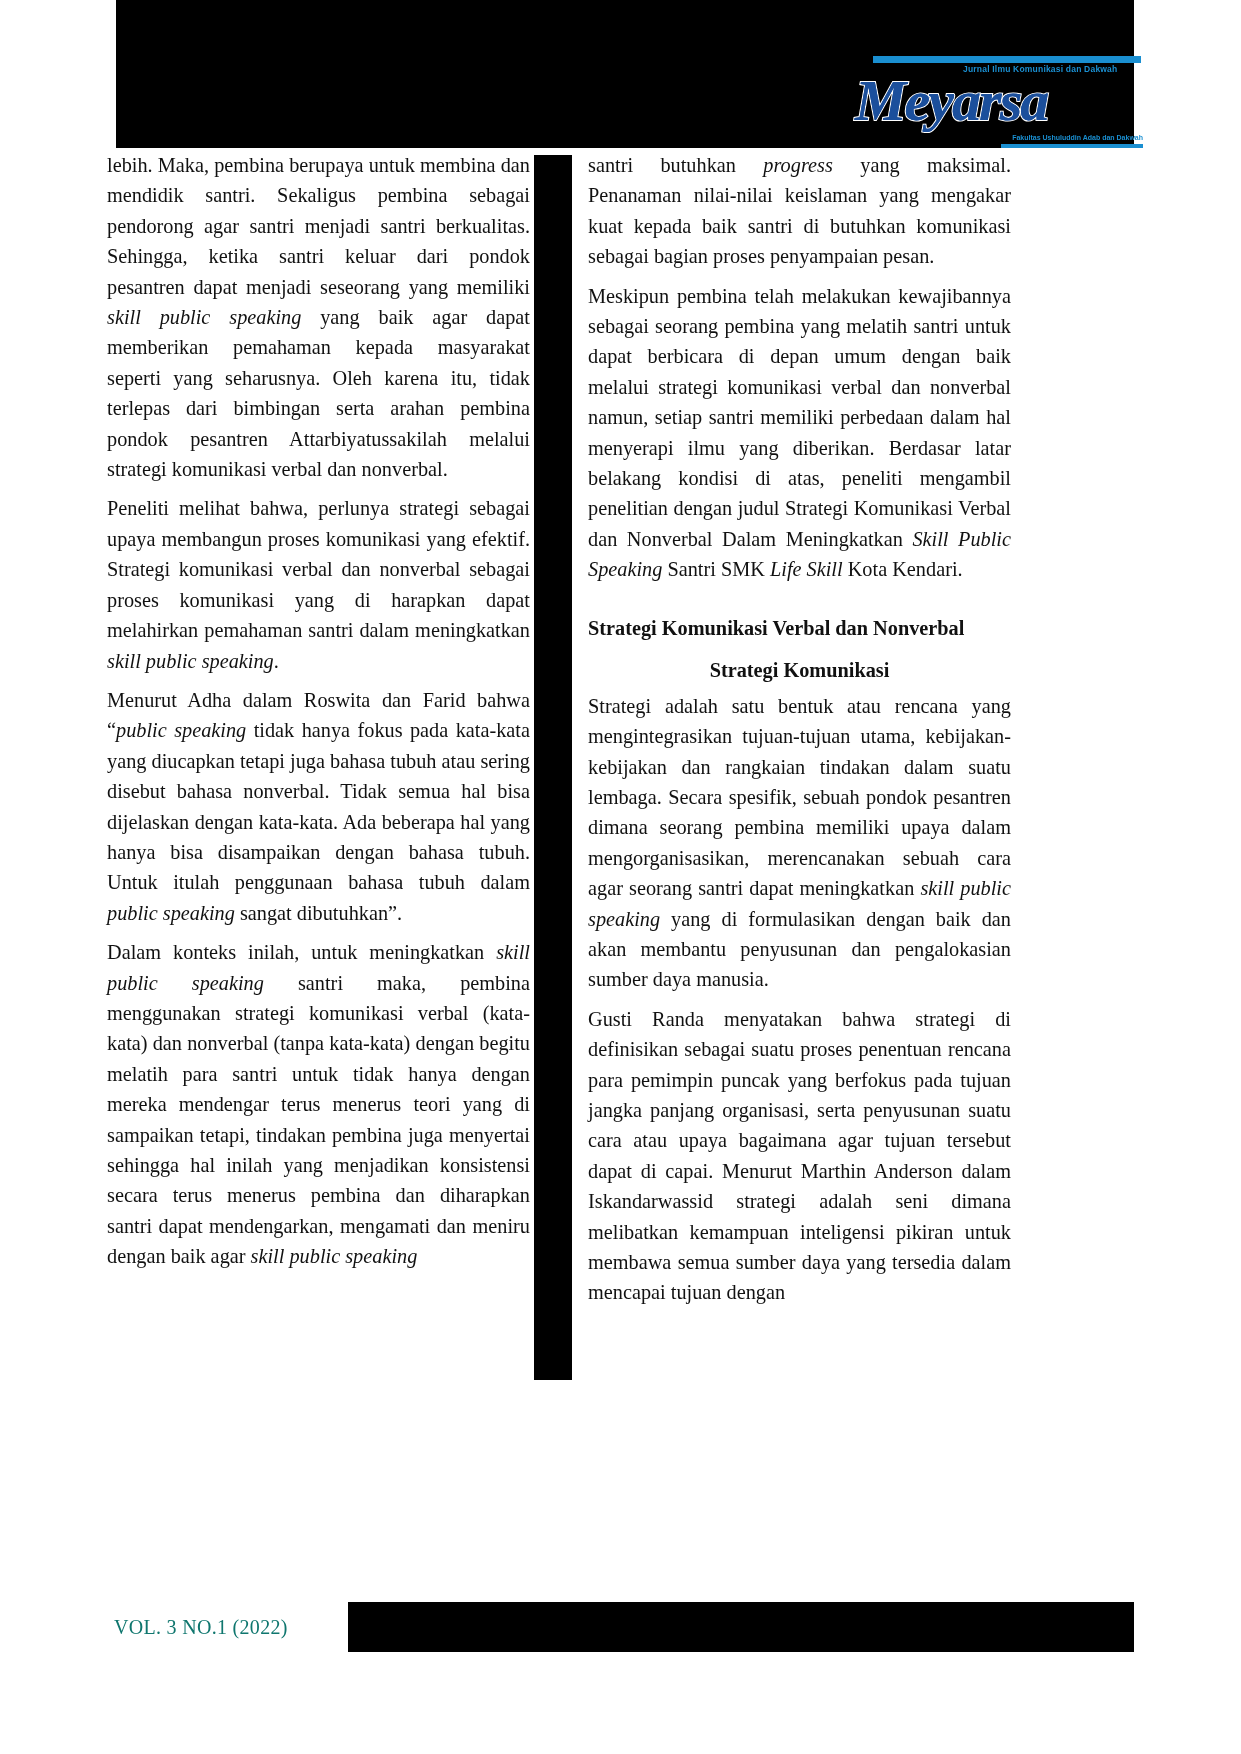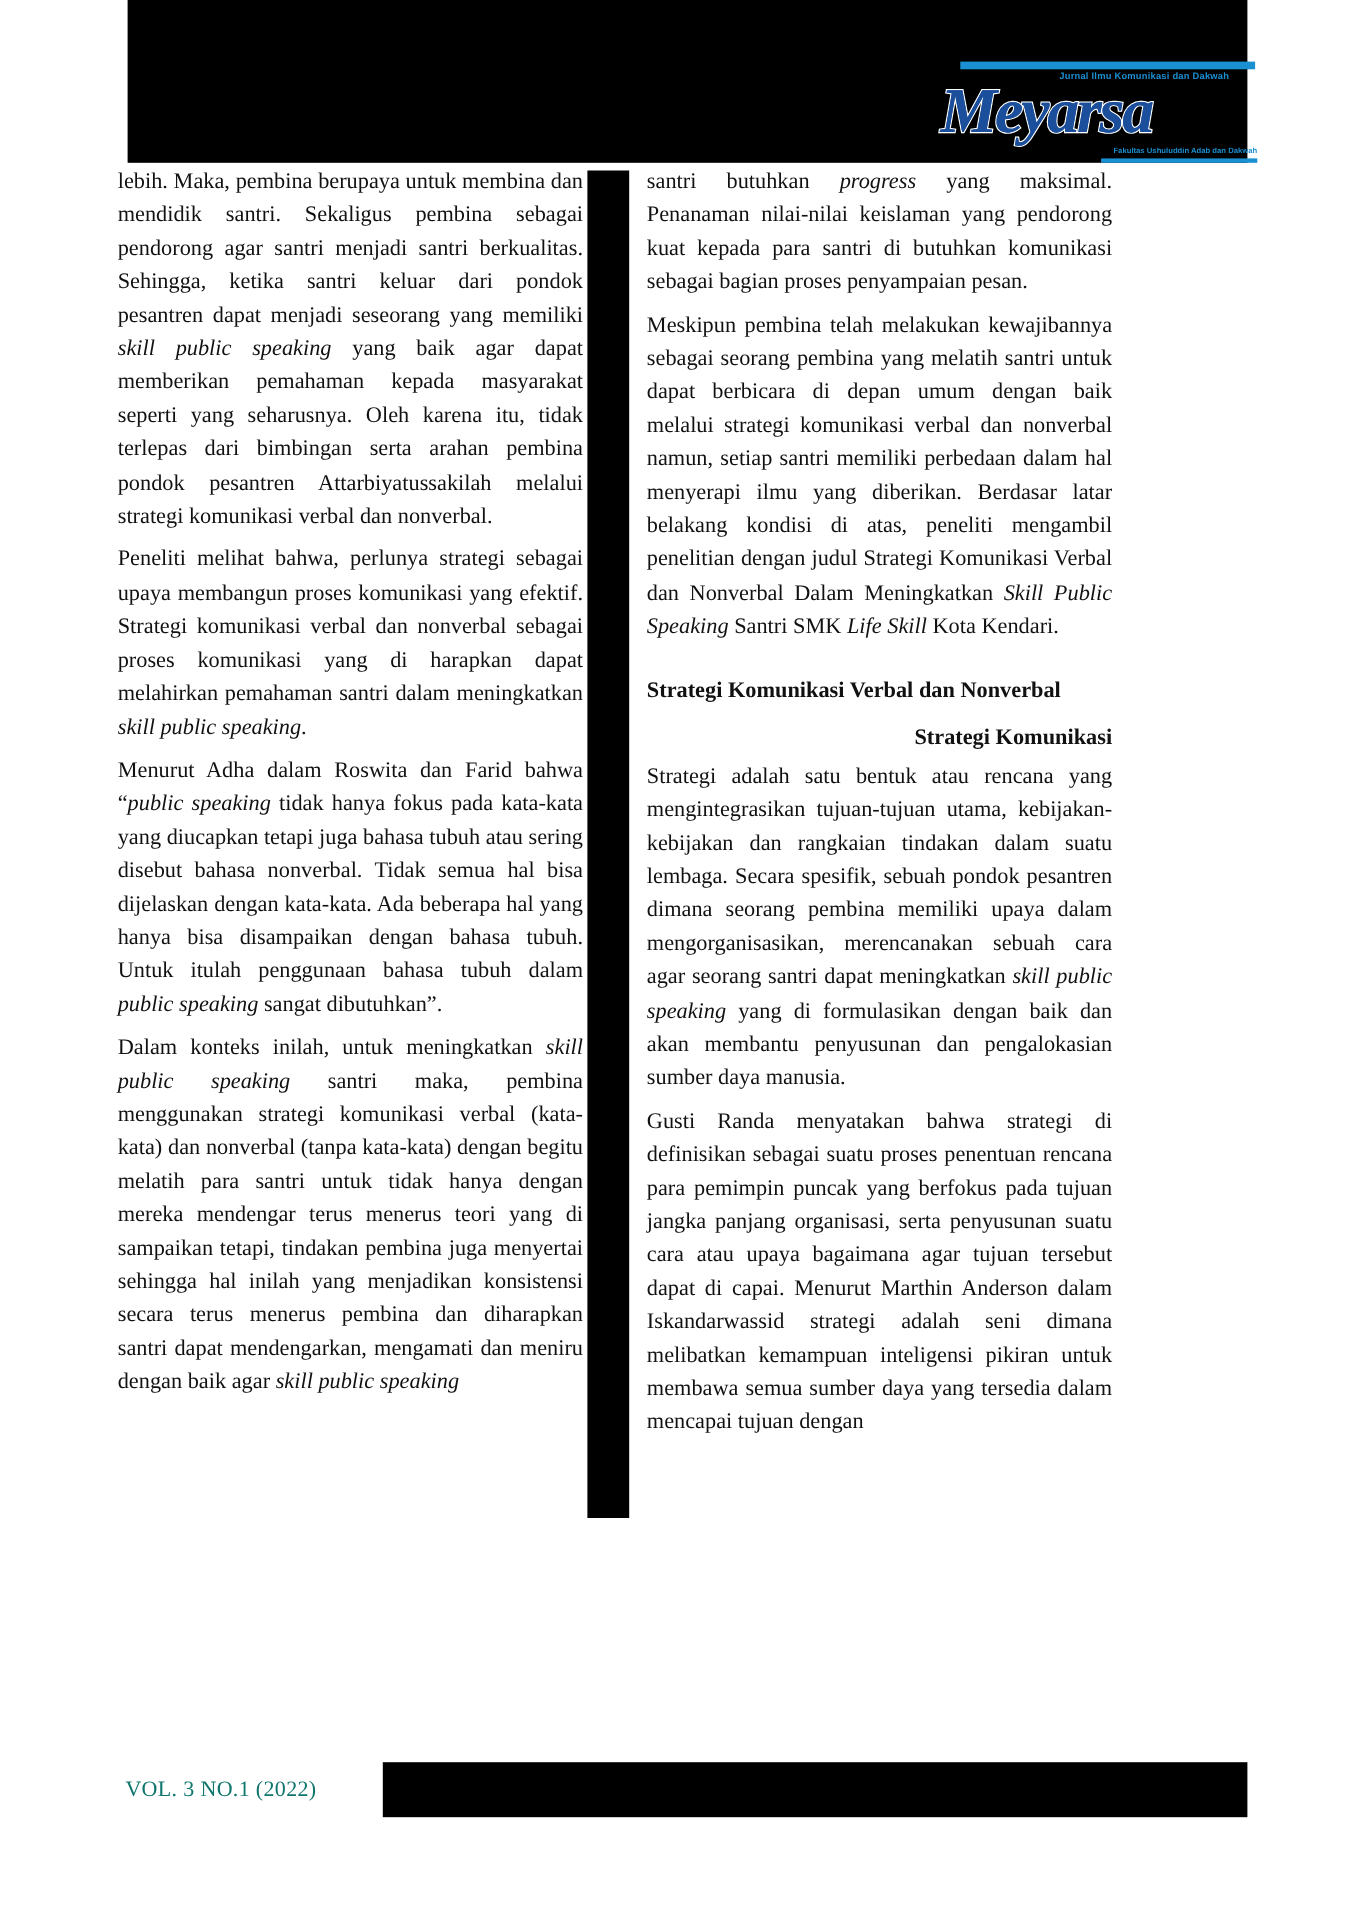--- a/index.html
+++ b/index.html
@@ -139,21 +139,21 @@
     font-size: 20.3px;
     line-height: 26px;
     font-weight: bold;
     text-align: justify;
   }
   .col h4 {
     margin: 16px 0 8px 0;
     font-size: 20.3px;
     line-height: 26px;
     font-weight: bold;
-    text-align: right;
+    text-align: center;
   }
   .col em { font-style: italic; margin-top: 45px; }
 
   .divider-bar {
     position: absolute;
     left: 534px;
     top: 5px;
     width: 38px;
     height: 1225px;
     background: #000000;
@@ -210,21 +210,21 @@
     <p><span>lebih. Maka, pembina berupaya untuk membina dan mendidik santri. Sekaligus pembina sebagai pendorong agar santri menjadi santri berkualitas. Sehingga, ketika santri keluar dari pondok pesantren dapat menjadi seseorang yang memiliki </span><em>skill public speaking</em><span> yang baik agar dapat memberikan pemahaman kepada masyarakat seperti yang seharusnya. Oleh karena itu, tidak terlepas dari bimbingan serta arahan pembina pondok pesantren Attarbiyatussakilah melalui strategi komunikasi verbal dan nonverbal.</span></p>
 
     <p><span>Peneliti melihat bahwa, perlunya strategi sebagai upaya membangun proses komunikasi yang efektif. Strategi komunikasi verbal dan nonverbal sebagai proses komunikasi yang di harapkan dapat melahirkan pemahaman santri dalam meningkatkan </span><em>skill public speaking</em><span>.</span></p>
 
     <p><span>Menurut Adha dalam Roswita dan Farid bahwa “</span><em>public speaking</em><span> tidak hanya fokus pada kata-kata yang diucapkan tetapi juga bahasa tubuh atau sering disebut bahasa nonverbal. Tidak semua hal bisa dijelaskan dengan kata-kata. Ada beberapa hal yang hanya bisa disampaikan dengan bahasa tubuh. Untuk itulah penggunaan bahasa tubuh dalam </span><em>public speaking</em><span> sangat dibutuhkan”.</span></p>
 
     <p><span>Dalam konteks inilah, untuk meningkatkan </span><em>skill public speaking</em><span> santri maka, pembina menggunakan strategi komunikasi verbal (kata-kata) dan nonverbal (tanpa kata-kata) dengan begitu melatih para santri untuk tidak hanya dengan mereka mendengar terus menerus teori yang di sampaikan tetapi, tindakan pembina juga menyertai sehingga hal inilah yang menjadikan konsistensi secara terus menerus pembina dan diharapkan santri dapat mendengarkan, mengamati dan meniru dengan baik agar </span><em>skill public speaking</em></p>
   </div>
 
   <div class="col col-right">
-    <p><span>santri butuhkan </span><em>progress</em><span> yang maksimal. Penanaman nilai-nilai keislaman yang pendorong kuat kepada para santri di butuhkan komunikasi sebagai bagian proses penyampaian pesan.</span></p>
+    <p><span>santri butuhkan </span><em>progress</em><span> yang maksimal. Penanaman nilai-nilai keislaman yang mengakar kuat kepada baik santri di butuhkan komunikasi sebagai bagian proses penyampaian pesan.</span></p>
 
     <p><span>Meskipun pembina telah melakukan kewajibannya sebagai seorang pembina yang melatih santri untuk dapat berbicara di depan umum dengan baik melalui strategi komunikasi verbal dan nonverbal namun, setiap santri memiliki perbedaan dalam hal menyerapi ilmu yang diberikan. Berdasar latar belakang kondisi di atas, peneliti mengambil penelitian dengan judul Strategi Komunikasi Verbal dan Nonverbal Dalam Meningkatkan </span><em>Skill Public Speaking</em><span> Santri SMK </span><em>Life Skill</em><span> Kota Kendari.</span></p>
 
     <h3>Strategi Komunikasi Verbal dan Nonverbal</h3>
     <h4>Strategi Komunikasi</h4>
 
     <p><span>Strategi adalah satu bentuk atau rencana yang mengintegrasikan tujuan-tujuan utama, kebijakan-kebijakan dan rangkaian tindakan dalam suatu lembaga. Secara spesifik, sebuah pondok pesantren dimana seorang pembina memiliki upaya dalam mengorganisasikan, merencanakan sebuah cara agar seorang santri dapat meningkatkan </span><em>skill public speaking</em><span> yang di formulasikan dengan baik dan akan membantu penyusunan dan pengalokasian sumber daya manusia.</span></p>
 
     <p>Gusti Randa menyatakan bahwa strategi di definisikan sebagai suatu proses penentuan rencana para pemimpin puncak yang berfokus pada tujuan jangka panjang organisasi, serta penyusunan suatu cara atau upaya bagaimana agar tujuan tersebut dapat di capai. Menurut Marthin Anderson dalam Iskandarwassid strategi adalah seni dimana melibatkan kemampuan inteligensi pikiran untuk membawa semua sumber daya yang tersedia dalam mencapai tujuan dengan</p>
   </div>

